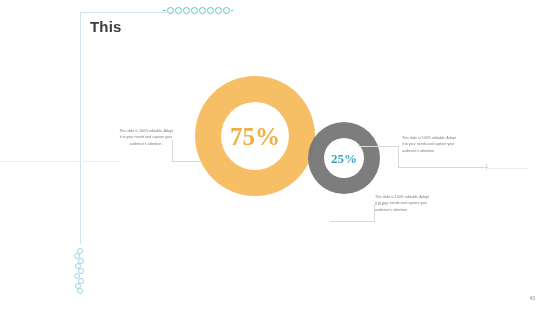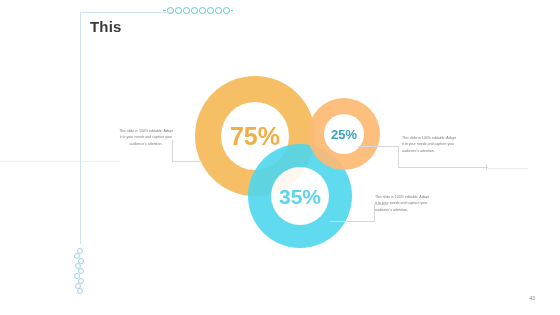--- a/index.html
+++ b/index.html
@@ -29,28 +29,28 @@
     font-size:15px;font-weight:bold;color:#3b3b3b;letter-spacing:.2px;
   }
 
   
   .sidedeco{position:absolute;left:73px;top:248px;width:12px;height:46px;}
   .sidedeco i{position:absolute;width:4px;height:4px;border:1px solid #9fd4e8;border-radius:50%;background:#fff;}
 
   
   .venn{position:absolute;left:190px;top:70px;width:190px;height:180px;}
   .circ{position:absolute;border-radius:50%;display:flex;align-items:center;justify-content:center;}
-  .inner{border-radius:50%;background:#ffffff;display:flex;align-items:center;justify-content:center;}
+  .inner{border-radius:50%;background:#ffffff;display:flex;align-items:center;justify-content:center;font-family:Liberation Serif, serif;}
   .pct{font-weight:bold;line-height:1;}
 
   .c-orange{left:5px;top:6px;width:120px;height:120px;background:#f6bd60;opacity:.96;}
   .c-orange .inner{width:68px;height:68px;}
   .c-orange .pct{font-size:25px;color:#f0ab3e;}
 
-  .c-teal{left:118px;top:28px;width:72px;height:72px;background:#fdba74;opacity:.92;}
+  .c-teal{left:118px;top:52px;width:72px;height:72px;background:#737373;opacity:.92;}
   .c-teal .inner{width:40px;height:40px;}
   .c-teal .pct{font-size:13px;color:#2b9cb8;}
 
   .c-cyan{left:58px;top:74px;width:104px;height:104px;background:#4ed7ee;opacity:.90;}
   .c-cyan .inner{width:58px;height:58px;}
   .c-cyan .pct{font-size:21px;color:#4bd2ea;}
 
   
   .note{position:absolute;width:56px;font-size:3.6px;line-height:1.75;color:#7b7b7b;text-align:center;}
   .note.r{text-align:left;}
@@ -124,25 +124,20 @@
 
   <div class="rule-left"></div>
   <div class="rule-right"></div>
 
   <div class="venn">
     <div class="circ c-orange">
       <div class="inner">
         <span class="pct">75%</span>
       </div>
     </div>
-    <div class="circ c-cyan">
-      <div class="inner">
-        <span class="pct">35%</span>
-      </div>
-    </div>
     <div class="circ c-teal">
       <div class="inner">
         <span class="pct">25%</span>
       </div>
     </div>
   </div>
 
   <div class="conn conn-1">
     <span class="h1"></span>
     <span class="v1"></span>

